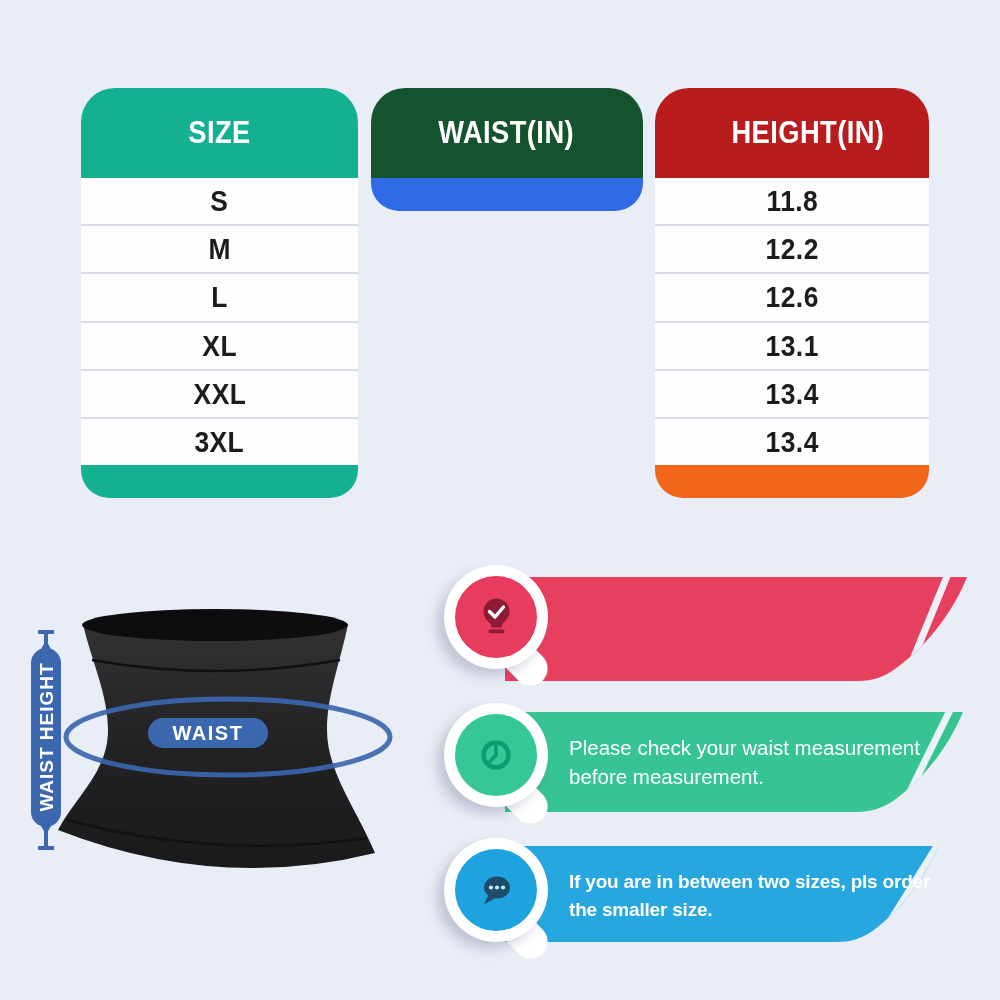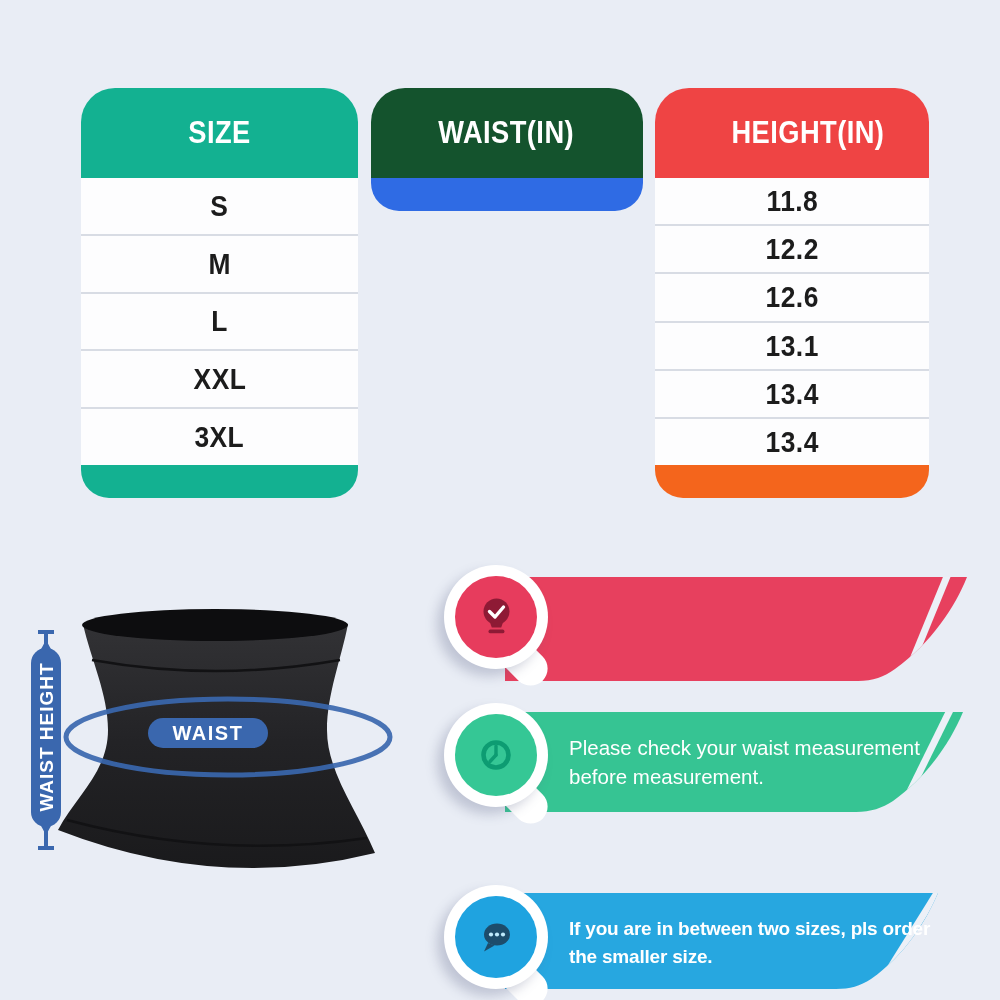--- a/index.html
+++ b/index.html
@@ -15,41 +15,41 @@
   .col{display:flex;flex-direction:column;}
   .col-size{width:277px;}
   .col-waist{width:272px;}
   .col-height{width:274px;}
   .col-header{
     height:90px;border-radius:34px 34px 0 0;display:flex;align-items:center;justify-content:center;
     color:#fff;font-weight:bold;font-size:31px;
   }
   .col-size  .col-header{background:#13b191;}
   .col-waist .col-header{background:#14532d;}
-  .col-height .col-header{background:#ef4444;padding-left:32px;}
+  .col-height .col-header{background:#b91c1c;padding-left:32px;}
   .rows{height:287px;display:flex;flex-direction:column;background:#fdfdfe;}
   .cell{
     flex:1;display:flex;align-items:center;justify-content:center;
     border-bottom:2px solid #d8dce4;box-sizing:border-box;
     font-weight:bold;font-size:30px;color:#1c1c1c;background:#fdfdfe;
   }
   .col-footer{height:33px;border-radius:0 0 28px 28px;}
   .col-size  .col-footer{background:#13b191;}
   .col-waist .col-footer{background:#2f6be4;}
   .col-height .col-footer{background:#f4651c;}
   .cond{display:inline-block;transform:scaleX(.88);letter-spacing:.5px;white-space:nowrap;}
 
   
   .figure{position:absolute;left:15px;top:598px;width:420px;height:300px;}
 
   
   .callout{position:absolute;left:505px;}
   .callout-red{top:577px;width:465px;height:104px;}
   .callout-green{top:712px;width:460px;height:96px;}
-  .callout-blue{top:846px;width:436px;height:96px;margin-top:47px;}
+  .callout-blue{top:846px;width:436px;height:96px;}
   .ribbon{position:absolute;left:0;top:0;}
   .handle{
     position:absolute;width:34px;background:#fff;border-radius:17px;
     transform:rotate(-45deg);transform-origin:17px 0;
   }
   .badge{
     position:absolute;width:104px;height:104px;border-radius:50%;background:#fff;
     box-shadow:-7px 7px 12px rgba(85,95,130,.28);
     display:flex;align-items:center;justify-content:center;
   }
@@ -84,20 +84,23 @@
         <div class="cell">
             <span class="cond">S</span>
           </div>
         <div class="cell">
             <span class="cond">M</span>
           </div>
         <div class="cell">
             <span class="cond">L</span>
           </div>
         <div class="cell">
+            <span class="cond">XL</span>
+          </div>
+        <div class="cell">
             <span class="cond">XXL</span>
           </div>
         <div class="cell" style="border-bottom:none">
             <span class="cond">3XL</span>
           </div>
       </div>
       <div class="col-footer"></div>
     </div>
 
     <div class="col col-waist">

